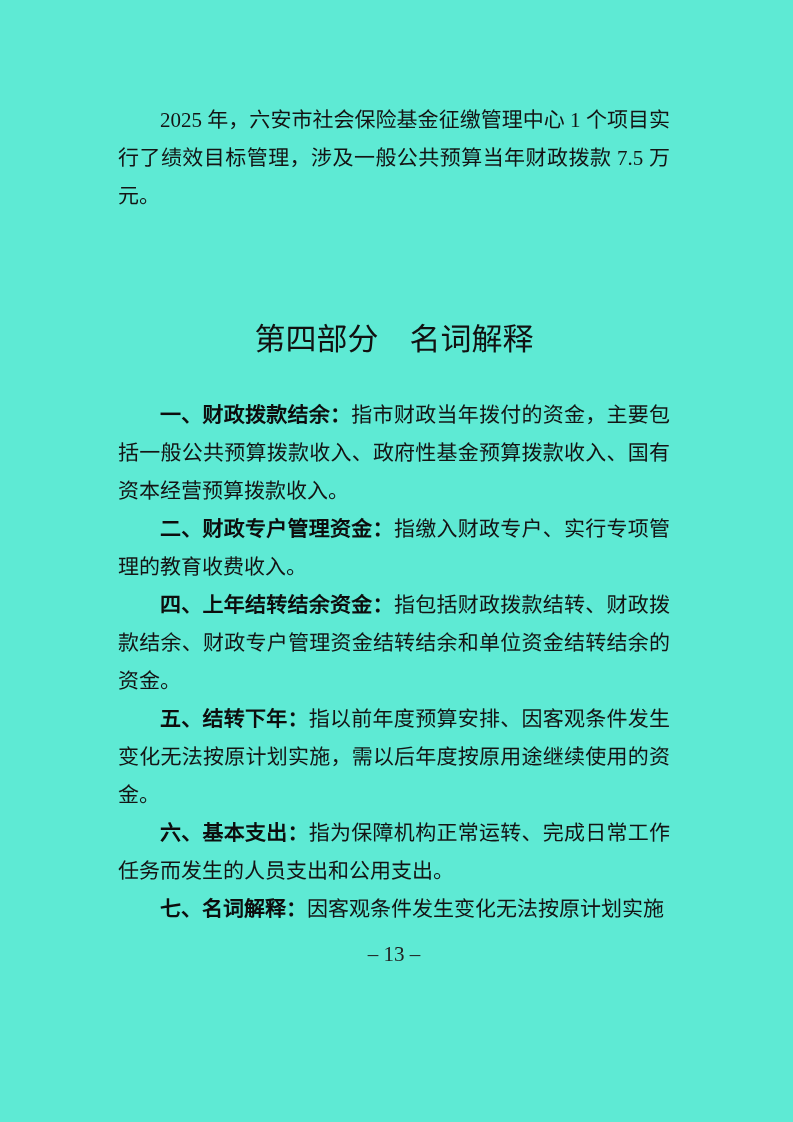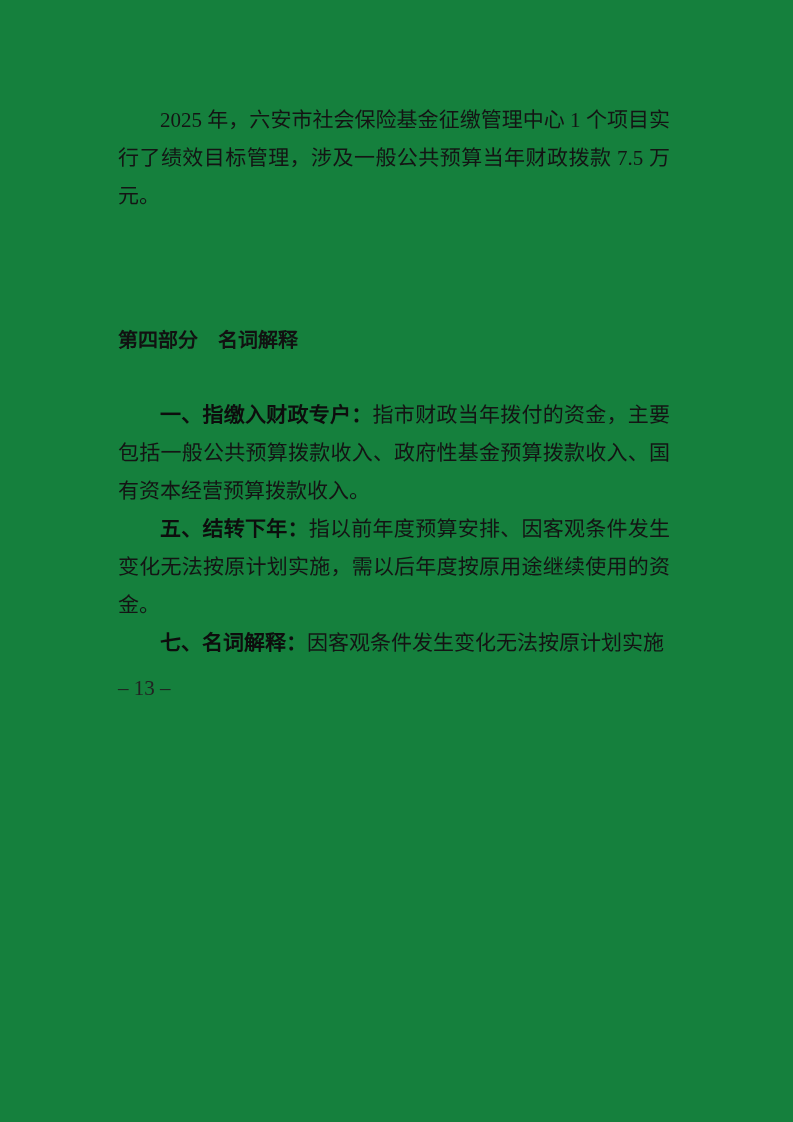--- a/index.html
+++ b/index.html
@@ -13,73 +13,76 @@
     position: relative;
     overflow: hidden;
     color: #141414;
     font-family: "Liberation Serif", "DejaVu Serif", serif;
   }
   .page {
     position: absolute;
     inset: 0;
     box-sizing: border-box;
     padding: 101px 123px 4px 118px;
-    background: #15803d;
+    background: #5eead4;
   }
   .body-par {
     margin: 0;
     font-size: 21px;
     line-height: 38px;
     text-align: justify;
     text-indent: 2em;
     word-break: break-all;
   }
   .section-heading {
     margin: 106px 0 0 0;
     font-family: "Liberation Sans", "DejaVu Sans", sans-serif;
-    font-weight: bold;
-    font-size: 20px;
+    font-weight: normal;
+    font-size: 31px;
     line-height: 38px;
-    text-align: left;
+    text-align: center;
     color: #111111;
   }
   .definitions {
     margin-top: 37px;
   }
   .def .term {
     font-family: "Liberation Sans", "DejaVu Sans", sans-serif;
     font-weight: bold;
     color: #0d0d0d;
   }
   .page-number {
     margin-top: 13px;
     font-size: 21px;
     line-height: 26px;
-    text-align: left;
+    text-align: center;
     color: #222222;
   }
 </style>
 </head>
 <body>
 
 <div class="page">
 
   <p class="body-par intro">2025 年，六安市社会保险基金征缴管理中心 1 个项目实行了绩效目标管理，涉及一般公共预算当年财政拨款 7.5 万元。</p>
 
   <h2 class="section-heading">第四部分　名词解释</h2>
 
   <div class="definitions">
 
-    <p class="body-par def"><span class="term">一、指缴入财政专户：</span><span class="def-text">指市财政当年拨付的资金，主要包括一般公共预算拨款收入、政府性基金预算拨款收入、国有资本经营预算拨款收入。</span></p>
+    <p class="body-par def"><span class="term">一、财政拨款结余：</span><span class="def-text">指市财政当年拨付的资金，主要包括一般公共预算拨款收入、政府性基金预算拨款收入、国有资本经营预算拨款收入。</span></p>
+
+    <p class="body-par def"><span class="term">二、财政专户管理资金：</span><span class="def-text">指缴入财政专户、实行专项管理的教育收费收入。</span></p>
 
 
-
+    <p class="body-par def"><span class="term">四、上年结转结余资金：</span><span class="def-text">指包括财政拨款结转、财政拨款结余、财政专户管理资金结转结余和单位资金结转结余的资金。</span></p>
 
     <p class="body-par def"><span class="term">五、结转下年：</span><span class="def-text">指以前年度预算安排、因客观条件发生变化无法按原计划实施，需以后年度按原用途继续使用的资金。</span></p>
 
+    <p class="body-par def"><span class="term">六、基本支出：</span><span class="def-text">指为保障机构正常运转、完成日常工作任务而发生的人员支出和公用支出。</span></p>
 
     <p class="body-par def"><span class="term">七、名词解释：</span><span class="def-text">因客观条件发生变化无法按原计划实施</span></p>
 
   </div>
 
   <div class="page-number">– 13 –</div>
 
 </div>
 
 </body></html>

